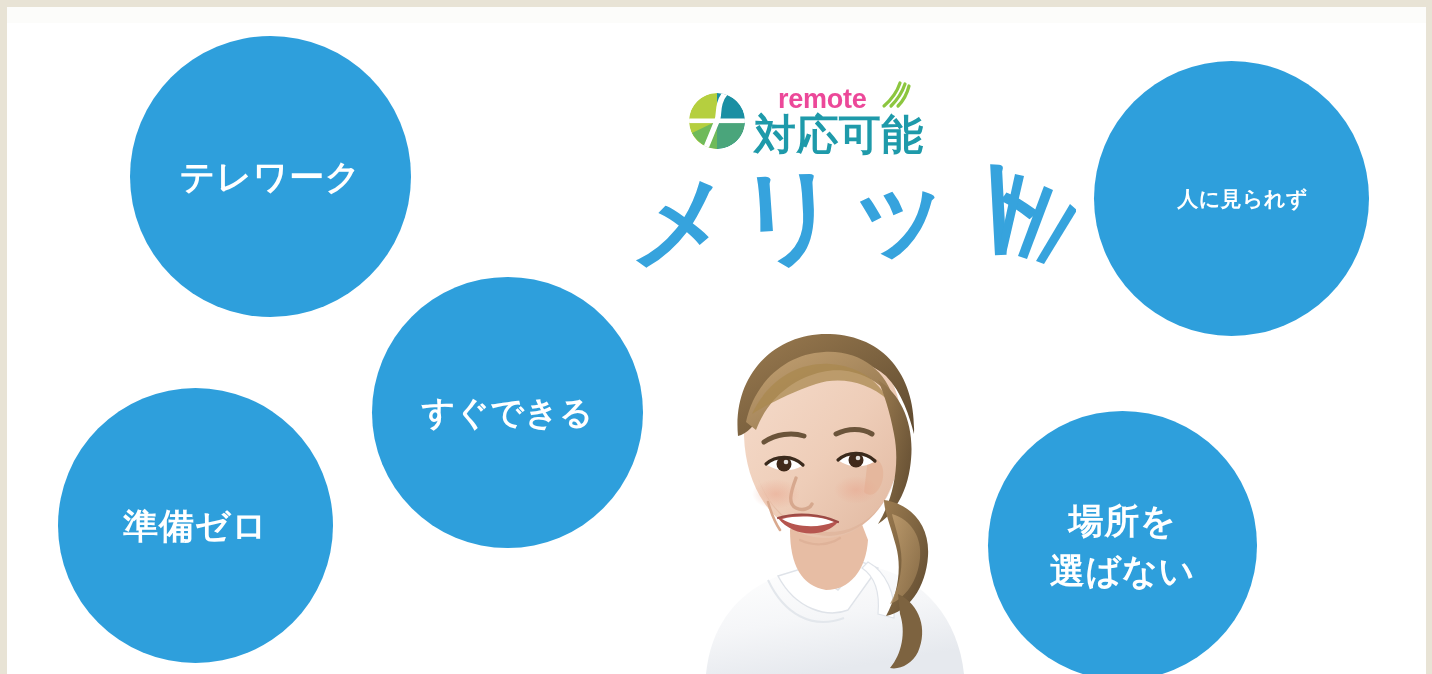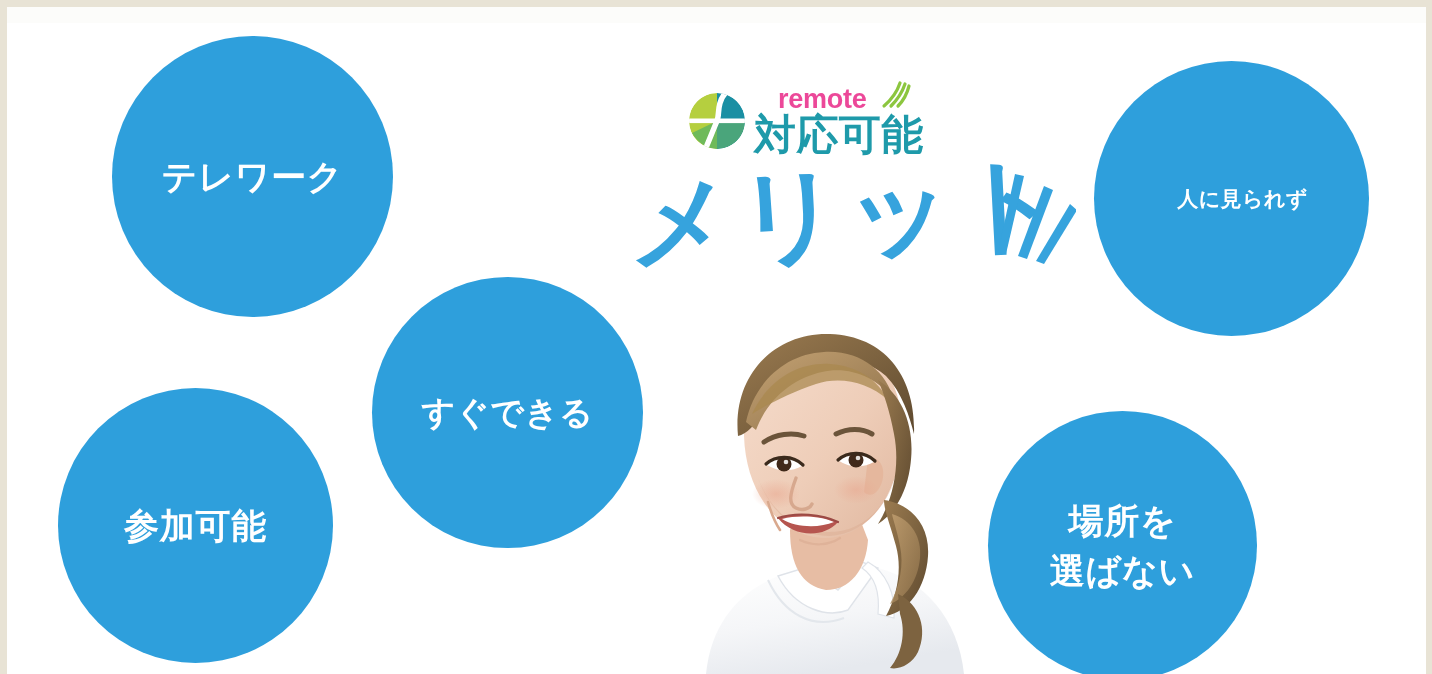--- a/index.html
+++ b/index.html
@@ -60,21 +60,21 @@
   .bubble .line {
     font-weight: bold;
     letter-spacing: 0.02em;
     white-space: nowrap;
     line-height: 1.0;
   }
   .bubble .line + .line {
     margin-top: 0.42em;
   }
 
-  #bubble-1 { left: 112px;  top: 36px;  width: 281px; height: 281px; }
+  #bubble-1 { left: 130px;  top: 36px;  width: 281px; height: 281px; }
   #bubble-1 .line { font-size: 35px; }
 
   #bubble-2 { left: 58px;   top: 388px; width: 275px; height: 275px; }
   #bubble-2 .line { font-size: 35px; }
 
   #bubble-3 { left: 372px;  top: 277px; width: 271px; height: 271px; }
   #bubble-3 .line { font-size: 33px; }
 
   #bubble-4 { left: 1094px; top: 61px;  width: 275px; height: 275px; }
   #bubble-4 .line { font-size: 21px; margin-left: 22px; }
@@ -323,21 +323,21 @@
 
       <path d="M128 222 C140 228 156 228 168 220" fill="none" stroke="#dcae94" stroke-width="2.2" stroke-linecap="round" opacity="0.7"></path>
     </svg>
   </div>
 
   <div class="bubble" id="bubble-1">
     <span class="line">テレワーク</span>
   </div>
 
   <div class="bubble" id="bubble-2">
-    <span class="line">参加可能</span>
+    <span class="line">準備ゼロ</span>
   </div>
 
   <div class="bubble" id="bubble-3">
     <span class="line">すぐできる</span>
   </div>
 
   <div class="bubble" id="bubble-4">
     <span class="line">人に見られず</span>
   </div>
 

